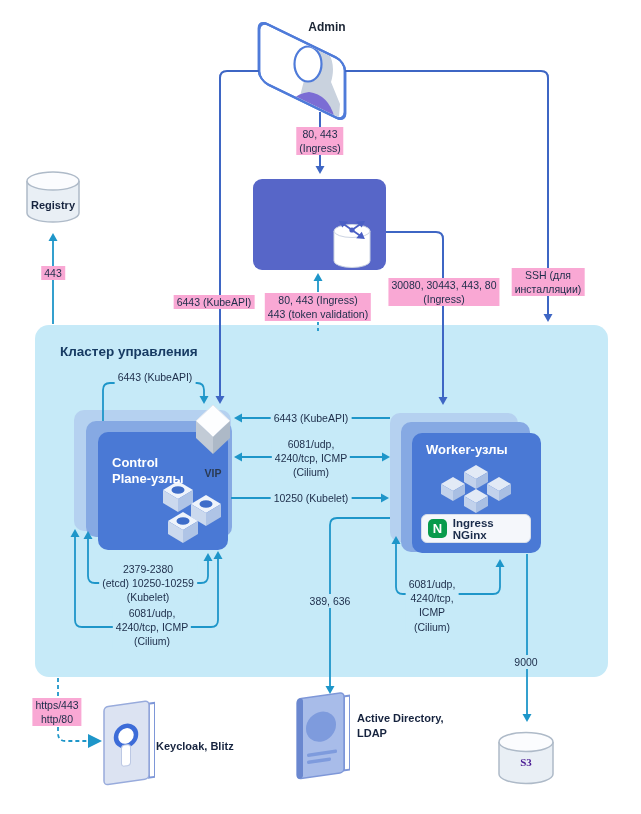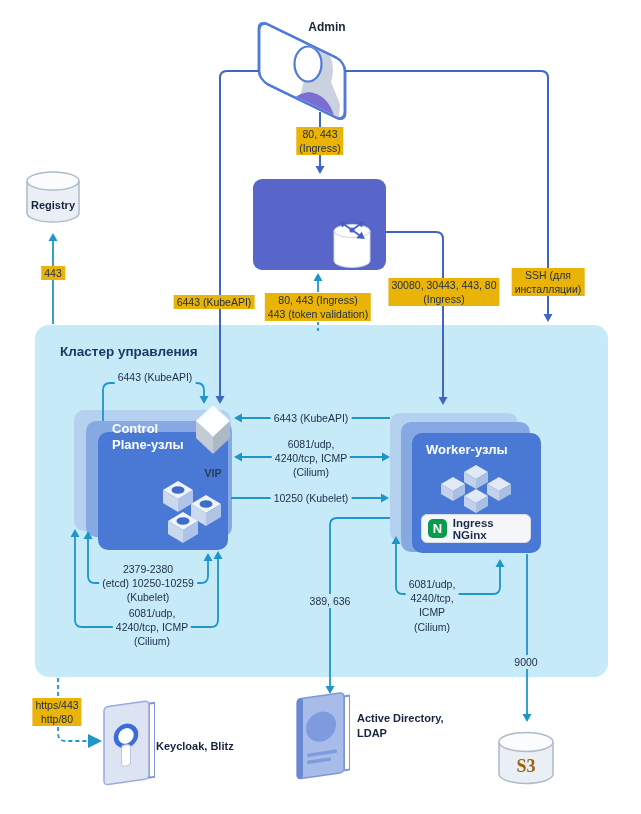--- a/index.html
+++ b/index.html
@@ -17,48 +17,48 @@
   .front{z-index:3;background:#4A79D5;}
   .back1{background:#B5D1F0;}
   .back2{background:#86A9E3;}
   .node-title{position:absolute;z-index:6;color:#fff;font-weight:bold;font-size:13px;line-height:1.25;white-space:pre-line;}
   
   .lb{position:absolute;left:253px;top:179px;width:133px;height:91px;background:#5766C8;border-radius:9px;z-index:2;}
   .lb-title{position:absolute;left:267px;top:188px;color:#fff;font-weight:bold;font-size:12.5px;line-height:1.3;white-space:pre-line;z-index:6;}
   
   .lbl{position:absolute;font-size:10.5px;line-height:1.35;text-align:center;transform:translateX(-50%);
        white-space:pre-line;z-index:6;padding:0 3px;color:#1C2C49;}
-  .on-white{background:#eab308;}
+  .on-white{background:#f9a8d4;}
   .on-blue{background:#C6EAF8;}
   .name{position:absolute;font-weight:bold;z-index:6;}
   .vip-label{left:213px;top:439px;transform:translateX(-50%);font-size:10.5px;color:#2A3A52;margin-top:28px;}
   .admin-label{left:327px;top:20px;transform:translateX(-50%);font-size:12px;color:#1A2433;}
   .registry-label{left:53px;top:199px;transform:translateX(-50%);font-size:11px;color:#16233E;text-align:center;}
-  .s3-label{left:526px;top:756px;transform:translateX(-50%);font-size:18px;font-family:"Liberation Serif",serif;color:#a16207;}
+  .s3-label{left:526px;top:756px;transform:translateX(-50%);font-size:11px;font-family:"Liberation Serif",serif;color:#4c1d95;}
   .keycloak-label{left:156px;top:740px;font-size:11px;color:#16233E;}
   .ad-label{left:357px;top:711px;font-size:11px;line-height:1.35;white-space:pre-line;color:#16233E;}
   
   .nginx-pill{position:absolute;left:421px;top:514px;width:110px;height:29px;background:#F5F7FB;border:1px solid #D7DEEA;
      border-radius:6px;display:flex;align-items:center;gap:6px;padding:0 0 0 6px;box-sizing:border-box;z-index:6;}
   .nginx-badge{width:19px;height:19px;border-radius:5px;background:#089B4C;color:#fff;font-weight:bold;font-size:13px;
      display:flex;align-items:center;justify-content:center;}
   .nginx-text{font-size:11.5px;font-weight:bold;color:#1A2B4A;}
 </style>
 </head>
 <body>
 
 <div id="canvas">
 
   <div class="cluster"></div>
   <div class="cluster-title">Кластер управления</div>
 
   <div class="stackbox back1" style="left:74px;top:410px;width:157px;height:121px;"></div>
   <div class="stackbox back2" style="left:86px;top:421px;width:146px;height:116px;"></div>
   <div class="stackbox front" style="left:98px;top:432px;width:130px;height:118px;"></div>
-  <div class="node-title" style="left:112px;top:421px;">Control
+  <div class="node-title" style="left:112px;top:455px;">Control
 Plane-узлы</div>
 
   <div class="stackbox back1" style="left:390px;top:413px;width:128px;height:129px;"></div>
   <div class="stackbox back2" style="left:401px;top:422px;width:129px;height:130px;"></div>
   <div class="stackbox front" style="left:412px;top:433px;width:129px;height:120px;"></div>
   <div class="node-title" style="left:426px;top:442px;">Worker-узлы</div>
 
   <div class="lb"></div>
 
   <svg class="layer" style="z-index:4;" viewBox="0 0 641 814">

